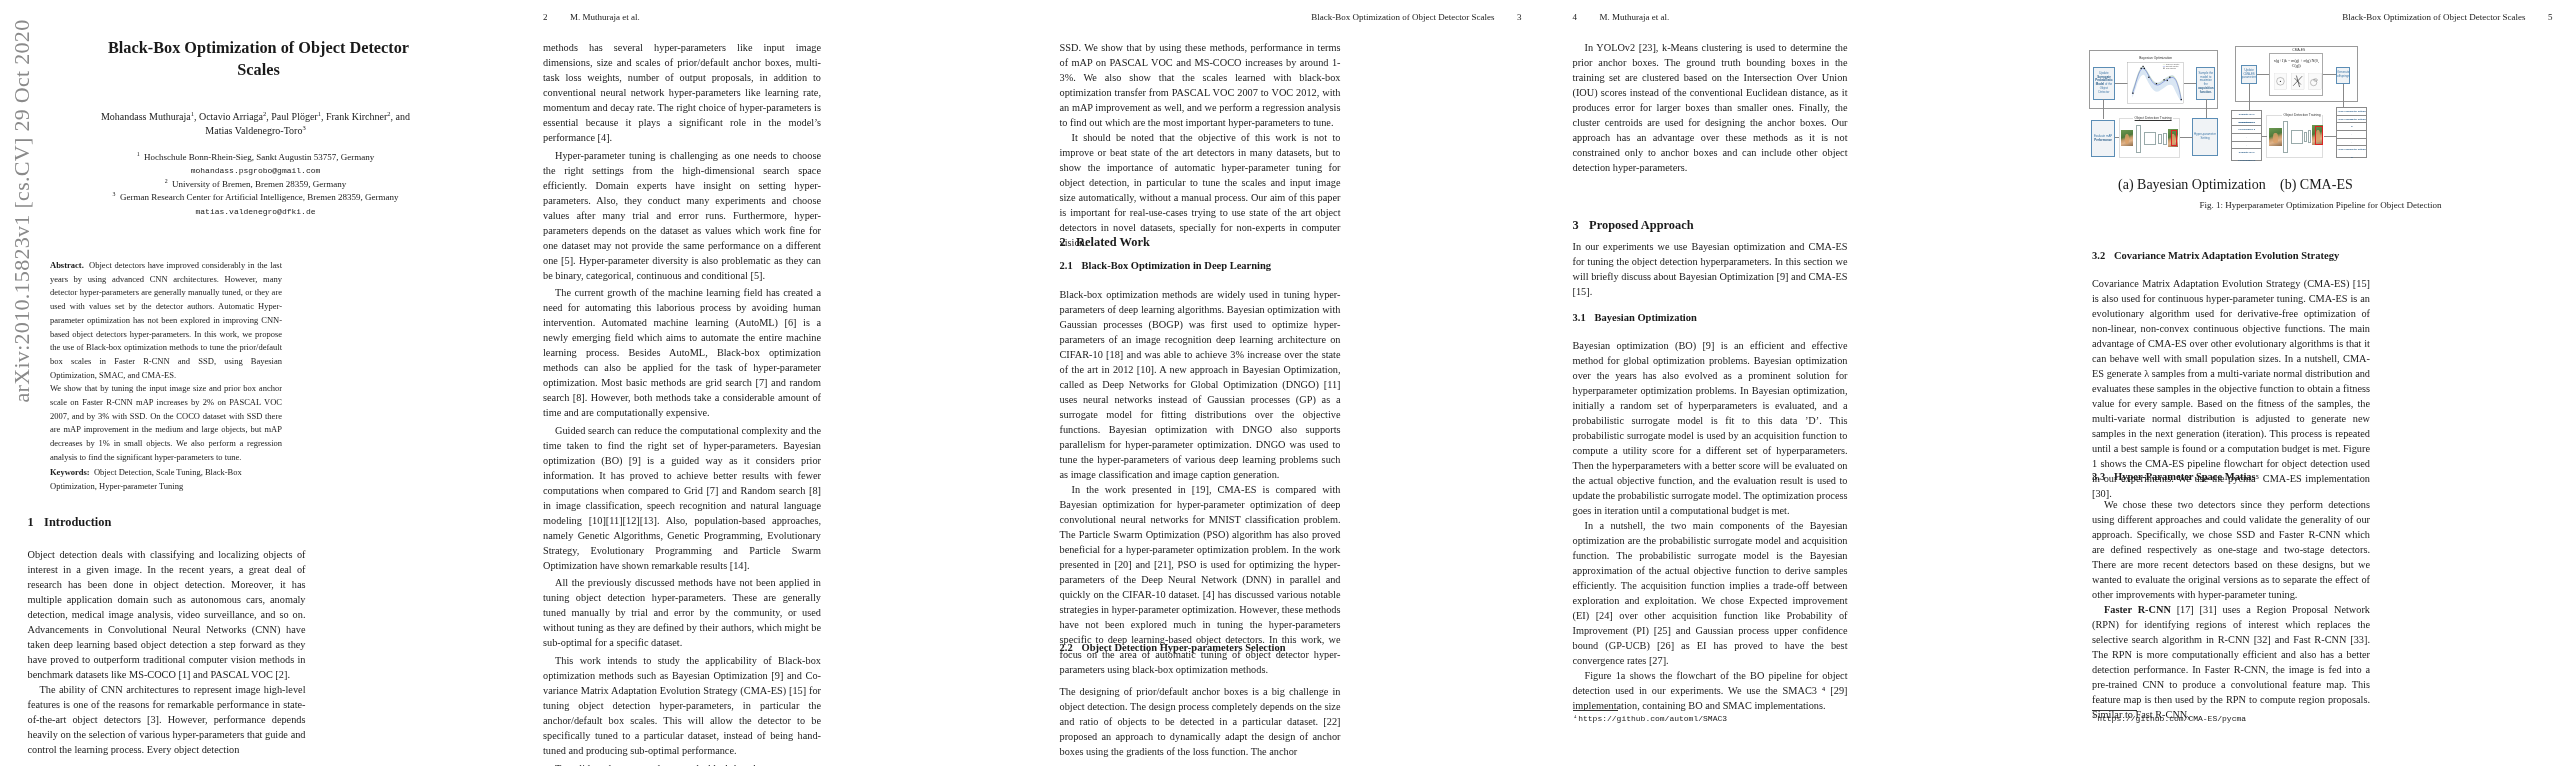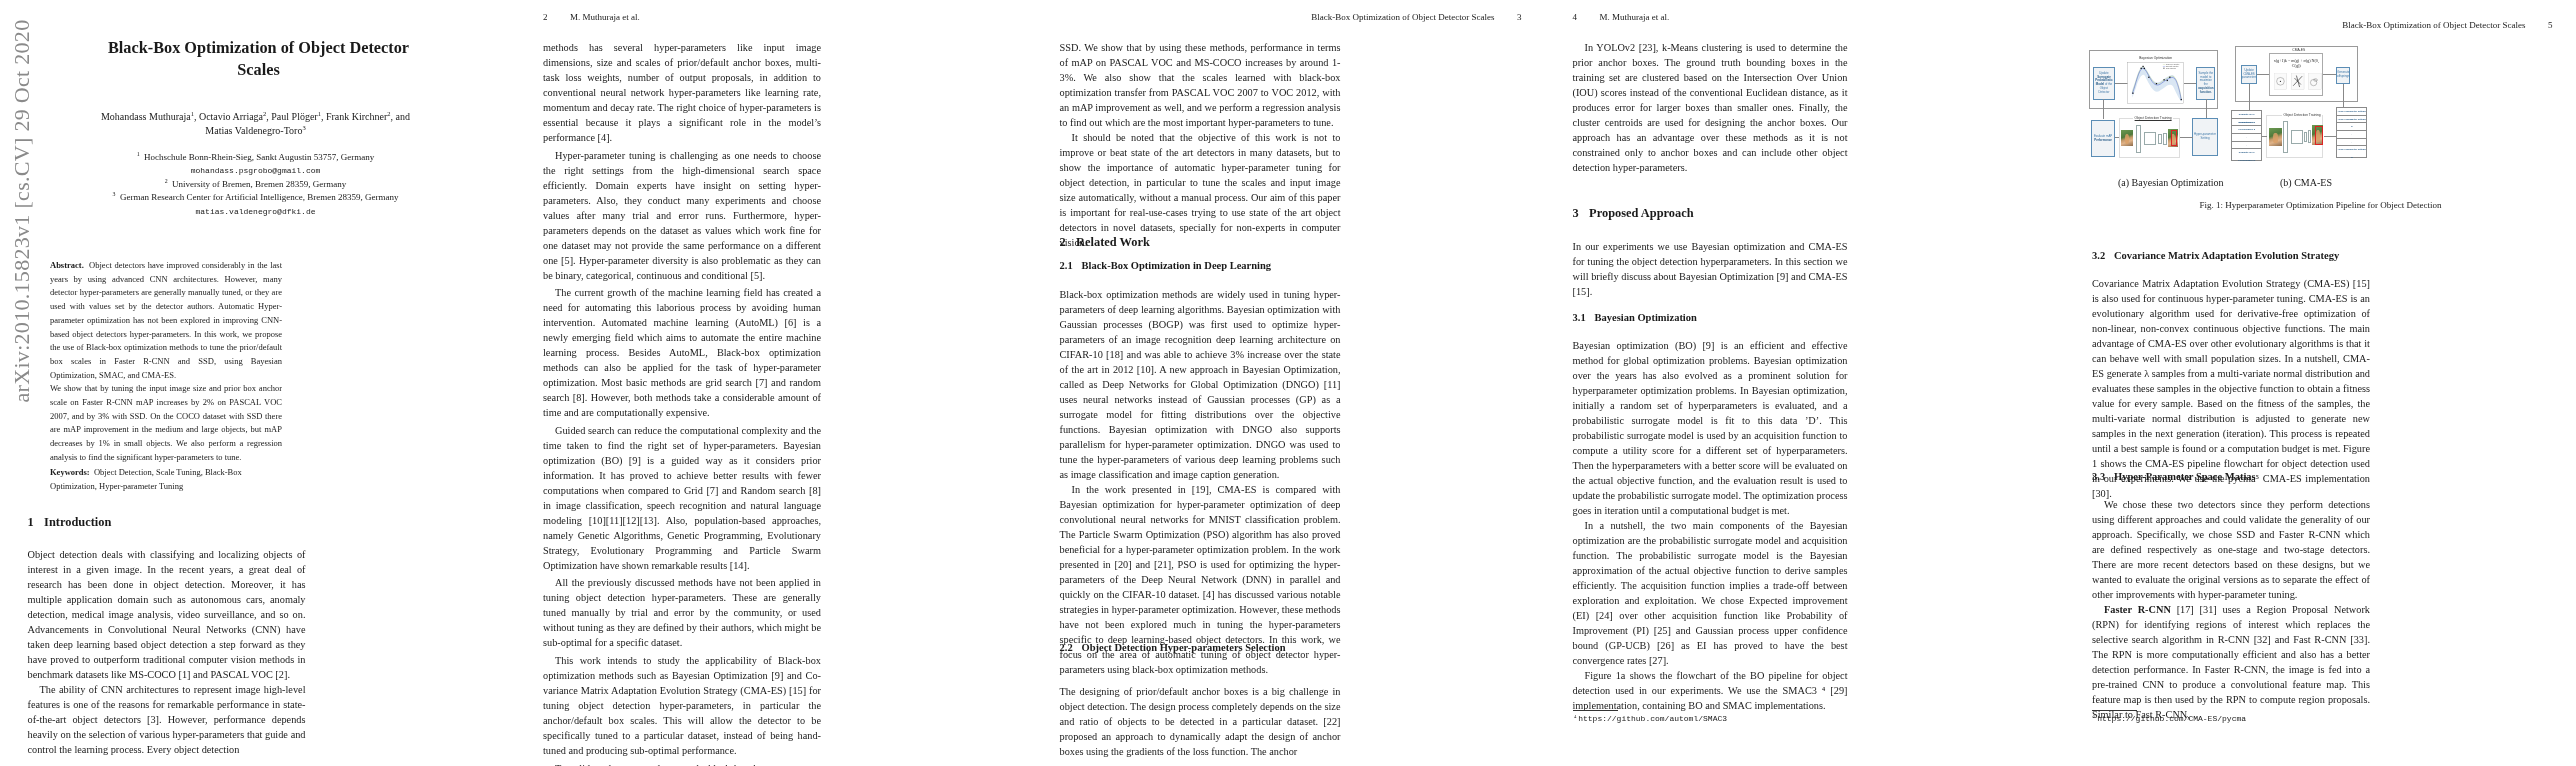--- a/index.html
+++ b/index.html
@@ -44,42 +44,42 @@
   
   .p3 .col { position: absolute; left: 25.5px; width: 281px; top: 40px; }
   .p3 .h-related { position: absolute; left: 25.5px; top: 235px; }
   .p3 .h21 { position: absolute; left: 25.5px; top: 260px; }
   .p3 .col2 { position: absolute; left: 25.5px; width: 281px; top: 287px; }
   .p3 .h22 { position: absolute; left: 25.5px; top: 642px; }
   .p3 .col3 { position: absolute; left: 25.5px; width: 281px; top: 668px; margin-top: 16px; }
 
   
   .p4 .col { position: absolute; left: 27.5px; width: 275px; top: 40px; }
-  .p4 .h3 { position: absolute; left: 27.5px; top: 206px; }
+  .p4 .h3 { position: absolute; left: 27.5px; top: 218px; }
   .p4 .col-b { position: absolute; left: 27.5px; width: 275px; top: 239px; }
   .p4 .h31 { position: absolute; left: 27.5px; top: 312px; }
   .p4 .col-c { position: absolute; left: 27.5px; width: 275px; top: 338px; }
   .footnote-rule { position: absolute; width: 45px; border-top: 0.6px solid #333; }
   .footnote { position: absolute; font-size: 7.3px; }
 
   
   .fig { position: absolute; left: 22.3px; width: 281px; top: 43px; height: 128px; }
   .panel { position: absolute; border: 0.6px solid #9a9a9a; }
   .bbox { position: absolute; border: 0.9px solid #5b8db5; background: #f0f3f6; color: #3f78a8;
     font-family: "Liberation Sans", "DejaVu Sans", sans-serif; font-size: 2.9px; line-height: 3.8px; text-align: center;
     display: flex; align-items: center; justify-content: center; padding: 0.6px; }
   .bbox b { color: #2c5f8a; }
   .figlabel { position: absolute; font-family: "Liberation Sans", "DejaVu Sans", sans-serif; font-size: 3.3px; color: #333; white-space: nowrap; }
   .arrow-h { position: absolute; height: 0; border-top: 0.6px solid #888; }
   .arrow-v { position: absolute; width: 0; border-left: 0.6px solid #888; }
   .cat { position: absolute; background: linear-gradient(160deg, #6d9a52 0%, #4f7a3c 40%, #c69a6a 55%, #e0b48a 70%, #8a6a4a 100%); }
   .cat::after { content: ""; position: absolute; left: 30%; top: 25%; width: 40%; height: 60%; border-radius: 40% 40% 30% 30%; background: #d9a067; opacity: .85; }
   .redbox { position: absolute; border: 0.8px solid #d22; }
   .stack { position: absolute; border: 0.6px solid #9aa; background: #fff; }
-  .caption-sub { position: absolute; font-size: 10px; top: 177px; }
+  .caption-sub { position: absolute; font-size: 14px; top: 177px; }
   .caption-main { position: absolute; left: 0; width: 511px; text-align: center; top: 200px; font-size: 9px; }
   .p5 .h32 { position: absolute; left: 27px; top: 250px; }
   .p5 .col { position: absolute; left: 27px; width: 278px; top: 276px; }
   .p5 .h33 { position: absolute; left: 27px; top: 471px; }
   .p5 .col-b { position: absolute; left: 27px; width: 278px; top: 497px; }
   .table-list { position: absolute; border: 0.6px solid #8a8a8a; background: #fff; }
   .table-list div { height: 7.7px; border-bottom: 0.6px solid #8a8a8a; font-family: "Liberation Sans", sans-serif;
     font-size: 2.4px; color: #2c5f8a; font-weight: bold; text-align: center; line-height: 7.7px; }
   .table-list div:last-child { border-bottom: none; }
 </style>
@@ -193,21 +193,21 @@
     <p class="ind">In a nutshell, the two main components of the Bayesian optimization are the probabilistic surrogate model and acquisition function. The probabilistic surrogate model is the Bayesian approximation of the actual objective function to derive samples efficiently. The acquisition function implies a trade-off between exploration and exploitation. We chose Expected improvement (EI) [24] over other acquisition function like Probability of Improvement (PI) [25] and Gaussian process upper confidence bound (GP-UCB) [26] as EI has proved to have the best convergence rates [27].</p>
     <p class="ind">Figure 1a shows the flowchart of the BO pipeline for object detection used in our experiments. We use the SMAC3 ⁴ [29] implementation, containing BO and SMAC implementations.</p>
   </div>
   <div class="footnote-rule" style="left:27.5px; top:710px;"></div>
   <div class="footnote" style="left:29px; top:714px;">
     <sup>4</sup> <span class="mono">https://github.com/automl/SMAC3</span>
   </div>
 </section>
 
 <section class="page p5">
-  <div class="runhead" style="right:23.6px; text-align:right;margin-top:8px;">
+  <div class="runhead" style="right:23.6px; text-align:right;">
     <span>Black-Box Optimization of Object Detector Scales</span><span class="pnum" style="width:27px; text-align:right;">5</span>
   </div>
 
   <div class="fig">
 
     <div style="position:absolute; left:0; top:0; width:134px; height:124px;">
       <div class="panel" style="left:1.9px; top:7px; width:129px; height:59px;"></div>
       <div class="figlabel" style="left:52px; top:12.8px;">Bayesian Optimization</div>
 
       <div class="bbox" style="left:5.7px; top:23.6px; width:22px; height:33px;">

